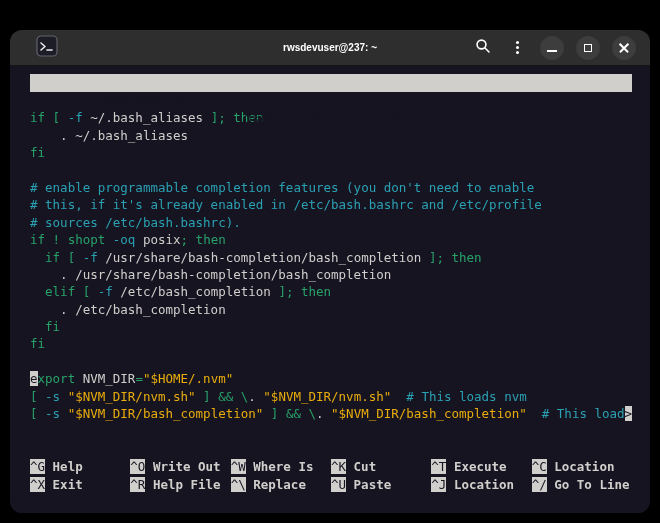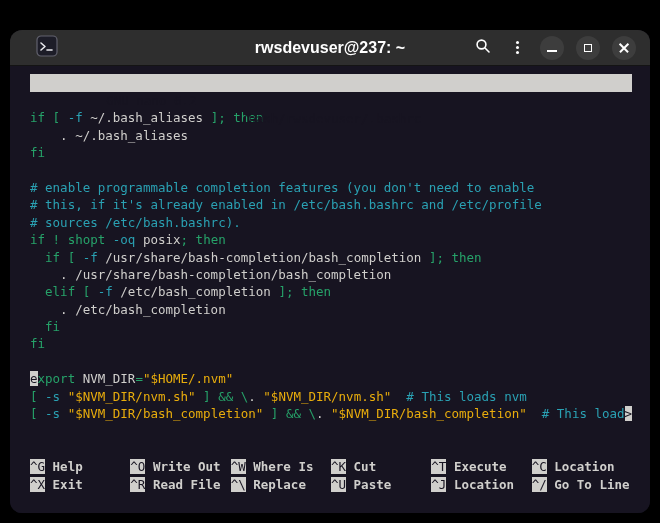--- a/index.html
+++ b/index.html
@@ -10,21 +10,21 @@
   .window { width:640px; height:483px; border-radius:12px; overflow:hidden;
             display:flex; flex-direction:column;
             background:var(--terminal_bg,#171421);
             box-shadow:0 4px 18px rgba(0,0,0,.7); }
 
   
   .titlebar { flex:0 0 36px; height:36px; background:var(--titlebar_bg,#2e2e2e);
               display:flex; align-items:center; position:relative;
               padding:0 14px 0 26px; border-bottom:1px solid #141414; }
   .title { position:absolute; left:100px; right:100px; text-align:center;
-           color:#ffffff; font-weight:bold; font-size:16px; pointer-events:none;
+           color:#ffffff; font-weight:bold; font-size:10px; pointer-events:none;
            white-space:nowrap; overflow:hidden; }
   .tb-left { display:flex; align-items:center; }
   .tb-right { margin-left:auto; display:flex; align-items:center; gap:12px; }
   button.tb-icon, button.circle { background:transparent; border:none; padding:0;
            display:flex; align-items:center; justify-content:center; cursor:pointer; }
   button.tb-icon { width:22px; height:22px; }
   button.circle { width:24px; height:24px; border-radius:50%;
                   background:var(--control_bg,#3d3d3d); }
   .kebab { width:3px; height:3px; border-radius:50%; background:#fff;
            box-shadow:0 -5px 0 #fff, 0 5px 0 #fff; display:inline-block; }
@@ -111,21 +111,21 @@
       </div>
       <div class="code" id="code"><div class="code-line"> </div><div class="code-line"><span class="tok-g">if </span><span class="tok-g">[ </span><span class="tok-c">-f </span><span class="tok-w">~/.bash_aliases </span><span class="tok-g">]; </span><span class="tok-g">then</span></div><div class="code-line"><span class="tok-w">    . ~/.bash_aliases</span></div><div class="code-line"><span class="tok-g">fi</span></div><div class="code-line"> </div><div class="code-line"><span class="tok-c"># enable programmable completion features (you don't need to enable</span></div><div class="code-line"><span class="tok-c"># this, if it's already enabled in /etc/bash.bashrc and /etc/profile</span></div><div class="code-line"><span class="tok-c"># sources /etc/bash.bashrc).</span></div><div class="code-line"><span class="tok-g">if </span><span class="tok-g">! </span><span class="tok-g">shopt </span><span class="tok-c">-oq </span><span class="tok-w">posix</span><span class="tok-g">; </span><span class="tok-g">then</span></div><div class="code-line"><span class="tok-w">  </span><span class="tok-g">if </span><span class="tok-g">[ </span><span class="tok-c">-f </span><span class="tok-w">/usr/share/bash-completion/bash_completion </span><span class="tok-g">]; </span><span class="tok-g">then</span></div><div class="code-line"><span class="tok-w">    . /usr/share/bash-completion/bash_completion</span></div><div class="code-line"><span class="tok-w">  </span><span class="tok-g">elif </span><span class="tok-g">[ </span><span class="tok-c">-f </span><span class="tok-w">/etc/bash_completion </span><span class="tok-g">]; </span><span class="tok-g">then</span></div><div class="code-line"><span class="tok-w">    . /etc/bash_completion</span></div><div class="code-line"><span class="tok-w">  </span><span class="tok-g">fi</span></div><div class="code-line"><span class="tok-g">fi</span></div><div class="code-line"> </div><div class="code-line"><span class="tok-cur">e</span><span class="tok-g">xport </span><span class="tok-w">NVM_DIR</span><span class="tok-g">=</span><span class="tok-y">"$HOME/.nvm"</span></div><div class="code-line"><span class="tok-g">[ </span><span class="tok-c">-s </span><span class="tok-y">"$NVM_DIR/nvm.sh"</span><span class="tok-g"> ] </span><span class="tok-g">&amp;&amp; </span><span class="tok-g">\</span><span class="tok-w">. </span><span class="tok-y">"$NVM_DIR/nvm.sh"</span><span class="tok-w">  </span><span class="tok-c"># This loads nvm</span></div><div class="code-line"><span class="tok-g">[ </span><span class="tok-c">-s </span><span class="tok-y">"$NVM_DIR/bash_completion"</span><span class="tok-g"> ] </span><span class="tok-g">&amp;&amp; </span><span class="tok-g">\</span><span class="tok-w">. </span><span class="tok-y">"$NVM_DIR/bash_completion"</span><span class="tok-w">  </span><span class="tok-c"># This load</span><span class="tok-inv">&gt;</span></div></div>
       <div class="shortcuts" id="shortcuts">
           <div class="sc"><span class="key">^G</span><span class="lbl"> Help</span></div>
           <div class="sc"><span class="key">^O</span><span class="lbl"> Write Out</span></div>
           <div class="sc"><span class="key">^W</span><span class="lbl"> Where Is</span></div>
           <div class="sc"><span class="key">^K</span><span class="lbl"> Cut</span></div>
           <div class="sc"><span class="key">^T</span><span class="lbl"> Execute</span></div>
           <div class="sc"><span class="key">^C</span><span class="lbl"> Location</span></div>
           <div class="sc"><span class="key">^X</span><span class="lbl"> Exit</span></div>
-          <div class="sc"><span class="key">^R</span><span class="lbl"> Read File</span></div>
+          <div class="sc"><span class="key">^R</span><span class="lbl"> Help File</span></div>
           <div class="sc"><span class="key">^\</span><span class="lbl"> Replace</span></div>
           <div class="sc"><span class="key">^U</span><span class="lbl"> Paste</span></div>
           <div class="sc"><span class="key">^J</span><span class="lbl"> Location</span></div>
           <div class="sc"><span class="key">^/</span><span class="lbl"> Go To Line</span></div>
         </div>
     </div>
 
   </div>
 </div>
 

